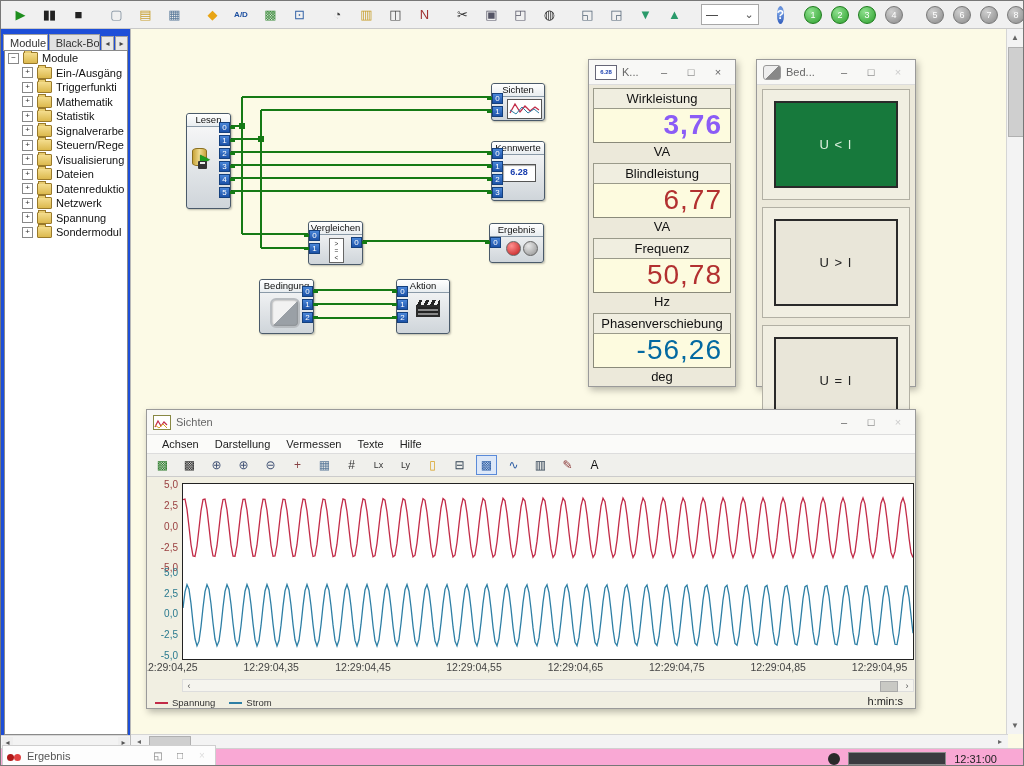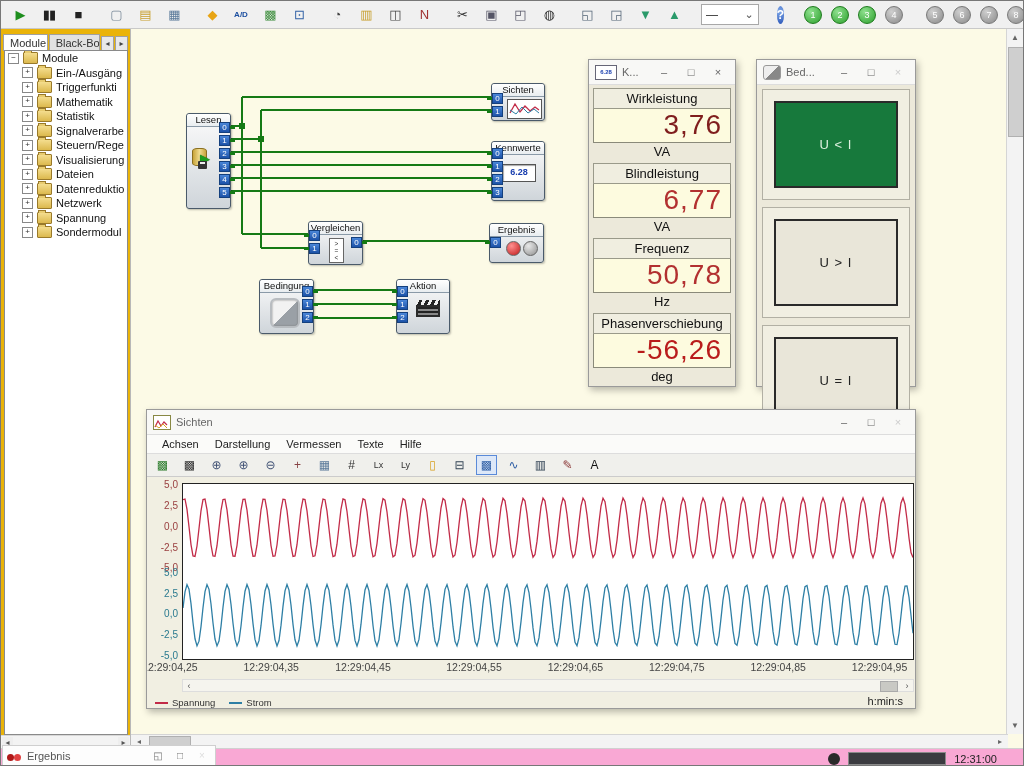--- a/index.html
+++ b/index.html
@@ -9,21 +9,21 @@
   .tb-group{display:flex;gap:7px;margin-right:16px;align-items:center;}
   .tb-btn{width:20px;height:20px;display:inline-flex;align-items:center;justify-content:center;font-size:13px;cursor:default;border:1px solid transparent;white-space:nowrap;letter-spacing:-1px;}
   .tb-ad{font-size:8px;font-weight:bold;letter-spacing:0;}
   .tb-dropdown{width:130px;height:19px;background:#fff;border:1px solid #a8a8a8;display:flex;align-items:center;justify-content:space-between;padding:0 4px;margin-right:18px;font-size:12px;color:#333;}
   .dd-arrow{color:#555;font-size:11px;}
   .tb-help{width:18px;height:18px;border-radius:50%;background:radial-gradient(circle at 35% 30%,#7fa8e8,#2a56b8);color:#fff;font-size:12px;font-weight:bold;display:flex;align-items:center;justify-content:center;margin-right:20px;}
   #tb-workspaces{display:flex;gap:9px;align-items:center;}
   .ws{width:16px;height:16px;border-radius:50%;background:radial-gradient(circle at 35% 30%,#cfcfcf,#8a8a8a);color:#fff;font-size:9px;display:flex;align-items:center;justify-content:center;border:1px solid #777;}
   .ws.act{background:radial-gradient(circle at 35% 30%,#8fe08f,#2da12d);border-color:#1d7a1d;}
   
-  #sidebar{position:absolute;left:0;top:28px;width:130px;height:719px;background:#eab308;border-right:1px solid #b8b8b8;box-sizing:border-box;}
+  #sidebar{position:absolute;left:0;top:28px;width:130px;height:719px;background:#1d4ed8;border-right:1px solid #b8b8b8;box-sizing:border-box;}
   .tabs{display:flex;align-items:flex-end;height:20px;padding:2px 2px 0 2px;gap:1px;}
   .tab{font-size:11px;padding:2px 6px 2px 6px;border:1px solid #a0a0a0;border-bottom:none;background:#e2e2e2;color:#333;white-space:nowrap;overflow:hidden;max-width:52px;}
   .tab.active{background:#fff;font-weight:normal;}
   .tab-arrows{margin-left:auto;display:flex;gap:1px;}
   .tab-arrow{width:11px;height:13px;border:1px solid #a0a0a0;background:#e8e8e8;font-size:8px;display:flex;align-items:center;justify-content:center;color:#444;}
   #treebox{position:absolute;left:3px;top:21px;width:124px;height:685px;background:#fff;border:1px solid #8a8a8a;overflow:hidden;box-sizing:border-box;}
   .trow{display:flex;align-items:center;height:14.5px;font-size:11px;color:#111;white-space:nowrap;padding-left:3px;}
   .trow.child{padding-left:17px;}
   .texp{width:9px;height:9px;border:1px solid #888;background:#fff;font-size:8px;line-height:7px;text-align:center;color:#333;margin-right:4px;flex:none;}
   .tfolder{width:13px;height:10px;background:linear-gradient(180deg,#f4dd8e,#dcb94e);border:1px solid #9a7a2a;border-radius:1px;margin-right:4px;flex:none;position:relative;}
@@ -373,36 +373,36 @@
       <div class="win-title">
         <span class="mini-ico">6.28</span>
         <span class="win-title-text">K...</span>
         <span class="win-btn">–</span>
         <span class="win-btn">□</span>
         <span class="win-btn">×</span>
       </div>
       <div id="kw-panels">
           <div class="kw-panel">
             <div class="kw-head">Wirkleistung</div>
-            <div class="kw-value" style="color: #7f1d1d;">3,76</div>
+            <div class="kw-value" style="color: #8b5cf6; font-weight: bold;">3,76</div>
             <div class="kw-unit">VA</div>
           </div>
           <div class="kw-panel">
             <div class="kw-head">Blindleistung</div>
             <div class="kw-value" style="color: rgb(178, 48, 48);">6,77</div>
             <div class="kw-unit">VA</div>
           </div>
           <div class="kw-panel">
             <div class="kw-head">Frequenz</div>
             <div class="kw-value" style="color: rgb(178, 48, 48);">50,78</div>
             <div class="kw-unit">Hz</div>
           </div>
           <div class="kw-panel">
             <div class="kw-head">Phasenverschiebung</div>
-            <div class="kw-value" style="color: #b91c1c;">-56,26</div>
+            <div class="kw-value" style="color: #0369a1;">-56,26</div>
             <div class="kw-unit">deg</div>
           </div>
         </div>
     </div>
 
     <div class="win" style="left:625px;top:30px;width:160px;height:328px;">
       <div class="win-title">
         <span style="width:16px;height:13px;border-radius:3px;background:linear-gradient(135deg,#eee 50%,#888 50%);border:1px solid #999;flex:none;"></span>
         <span class="win-title-text">Bed...</span>
         <span class="win-btn">–</span>

